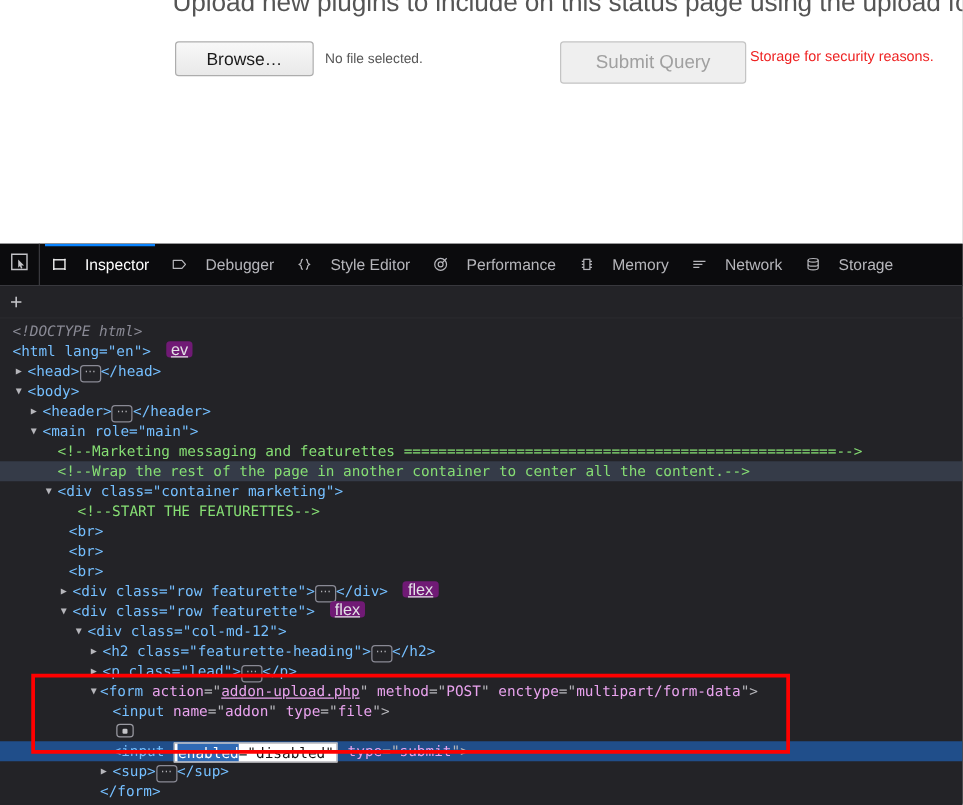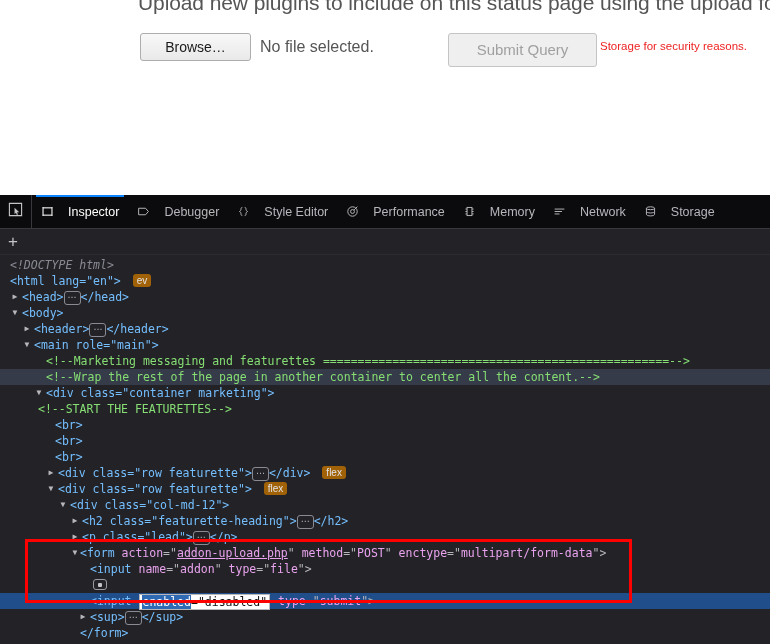--- a/index.html
+++ b/index.html
@@ -42,21 +42,21 @@
     border-radius: 3px;
     font-size: 14px;
     color: #1a1a1a;
     font-family: "Liberation Sans", sans-serif;
     text-align: center;
     line-height: 26px;
     cursor: default;
   }
   #file-status {
     margin-left: 9px;
-    font-size: 16px;
+    font-size: 11px;
     color: #555555;
   }
   #submit-button {
     position: absolute;
     top: 33px; left: 448px;
     width: 149px; height: 34px;
     background: #efefef;
     border: 1px solid #c4c4c4;
     border-radius: 3px;
     font-size: 15px;
@@ -184,29 +184,30 @@
     border-radius: 3px;
     color: #b6b6bb;
     font-size: 9px;
     line-height: 9px;
     padding: 1px 3px 2px 3px;
     vertical-align: 1px;
     font-family: "DejaVu Sans", sans-serif;
   }
   .badge-pill {
     display: inline-block;
-    background: #a16207;
+    background: #701a75;
     color: #e3e3e6;
     border-radius: 3px;
-    font-size: 10px;
+    font-size: 13px;
     line-height: 11px;
     padding: 1px 4px;
     margin-left: 5px;
     vertical-align: 1px;
     font-family: "Liberation Sans", sans-serif;
+    text-decoration: underline;
   }
   .badge-dot {
     display: inline-block;
     border: 1px solid #9a9aa2;
     border-radius: 3px;
     width: 14px; height: 11px;
     position: relative;
     vertical-align: -1px;
   }
   .badge-dot::after {
@@ -407,21 +408,21 @@
     </div>
 
     <div class="node">
       <span class="twisty" style="left:34px">▼</span>
       <span class="content" style="margin-left:46px">
         <span class="tag">&lt;div class="container marketing"&gt;</span>
       </span>
     </div>
 
     <div class="node">
-      <span class="content" style="margin-left:38px">
+      <span class="content" style="margin-left:62px">
         <span class="comment">&lt;!--START THE FEATURETTES--&gt;</span>
       </span>
     </div>
 
     <div class="node">
       <span class="content" style="margin-left:55px">
         <span class="tag">&lt;br&gt;</span>
       </span>
     </div>
     <div class="node">

